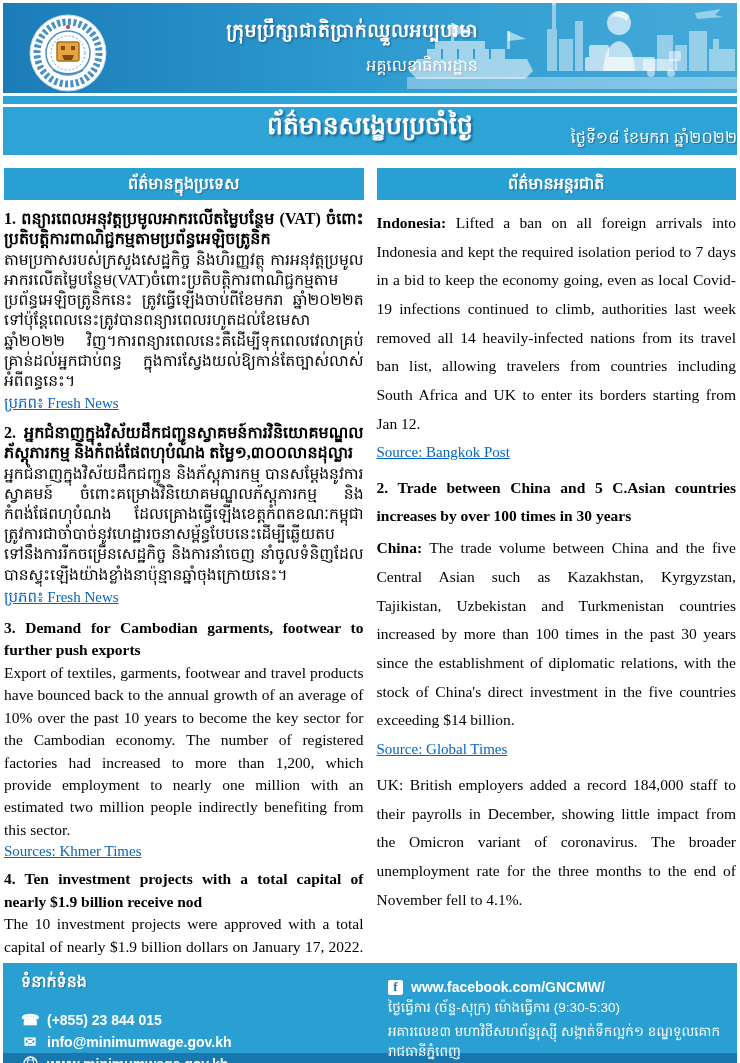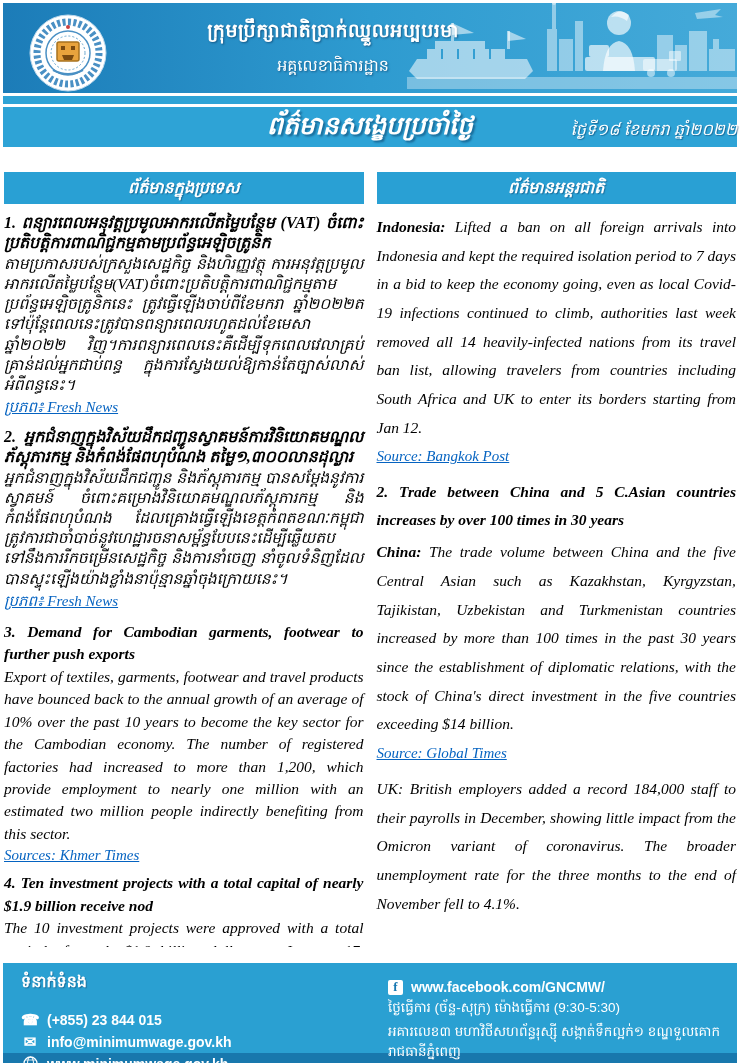--- a/index.html
+++ b/index.html
@@ -11,37 +11,37 @@
     position:relative; overflow:hidden;
   }
   .page { position:absolute; inset:0; padding:3px 3px 0 3px; }
 
   
   .header {
     height:90px; position:relative; overflow:hidden;
     background:linear-gradient(90deg,#1c7cb8 0%, #2e9bd0 50%, #45aad9 100%);
   }
   .logo-wrap { position:absolute; left:26px; top:11px; width:78px; height:78px; }
-  .org { position:absolute; left:185px; top:15px; width:290px; text-align:center; color:#fff;
+  .org { position:absolute; left:185px; top:15px; width:290px; text-align:right; color:#fff;
          font-family:"Liberation Sans", sans-serif; }
   .org-line1 { font-size:19px; font-weight:bold; text-shadow:1px 1px 2px rgba(0,40,80,.55); letter-spacing:.5px; }
   .org-line2 { font-size:16px; font-weight:normal; margin-top:9px; text-shadow:1px 1px 2px rgba(0,40,80,.55); }
   .silhouette { position:absolute; right:0; bottom:0; }
 
   
   .strip { height:8px; background:#2ea3d6; margin-top:3px; }
-  .banner { margin-top:3px; height:40px; background:#2ea3d6; position:relative; color:#fff;
-            font-family:"Liberation Sans", sans-serif;font-style:italic; }
+  .banner { margin-top:3px; height:48px; background:#2ea3d6; position:relative; color:#fff;
+            font-family:"Liberation Sans", sans-serif; }
   .banner-title { text-align:center; font-size:25px; font-weight:bold; padding-top:3px;
                   text-shadow:2px 2px 2px rgba(0,40,80,.45); }
   .banner-date { position:absolute; right:0; bottom:4px; font-size:16px;
                  text-shadow:1px 1px 1px rgba(0,40,80,.45); }
 
   
-  .main { display:flex; gap:13px; padding:25px 1px 0 1px; height:800px; overflow:hidden;font-style:italic; }
+  .main { display:flex; gap:13px; padding:13px 1px 0 1px; height:800px; overflow:hidden; }
   .col { width:50%; }
   .col-header {
     background:#29a0d4; color:#fff; text-align:center;
     font-family:"Liberation Sans", sans-serif;
     font-size:16px; font-weight:bold; height:32px; line-height:32px; margin-bottom:9px;
     text-shadow:1px 1px 1px rgba(0,40,80,.4);
   }
   article { margin-bottom:5px; }
   .km-title { font-weight:bold; font-size:16px; line-height:1.28; text-align:justify; }
   .km-body  { font-size:15.5px; line-height:1.3; text-align:justify; }

